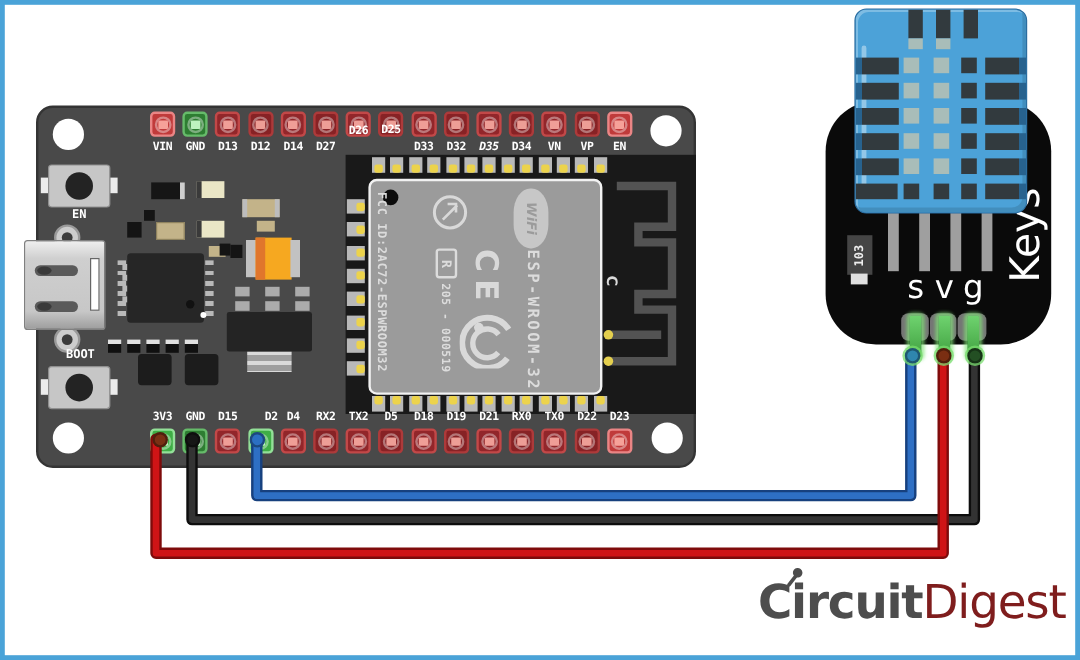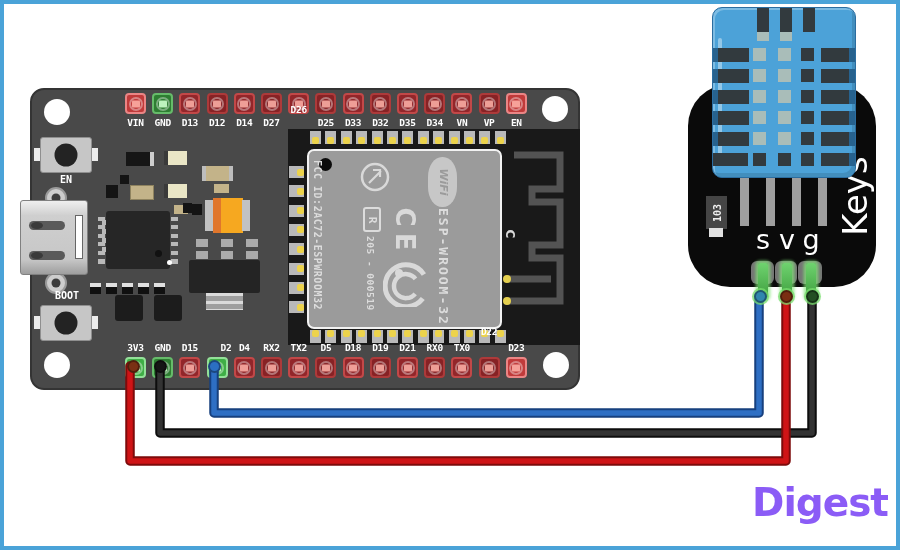--- a/index.html
+++ b/index.html
@@ -250,27 +250,27 @@
       <div class="pinlabel" style="left: 140.9px; top: 27px; width: 34px; height: 11px;">D13</div>
       <div class="pin red-b" style="left: 174.6px; top: 3px; width: 21px; height: 21px;"></div>
       <div class="pinlabel" style="left: 168.1px; top: 27px; width: 34px; height: 11px;">D12</div>
       <div class="pin red-a" style="left: 201.8px; top: 3px; width: 21px; height: 21px;"></div>
       <div class="pinlabel" style="left: 195.3px; top: 27px; width: 34px; height: 11px;">D14</div>
       <div class="pin red-b" style="left: 229px; top: 3px; width: 21px; height: 21px;"></div>
       <div class="pinlabel" style="left: 222.5px; top: 27px; width: 34px; height: 11px;">D27</div>
       <div class="pin red-a" style="left: 256.2px; top: 3px; width: 21px; height: 21px;"></div>
       <div class="pinlabel" style="left: 249.7px; top: 14px; width: 34px; height: 11px;">D26</div>
       <div class="pin red-b" style="left: 283.4px; top: 3px; width: 21px; height: 21px;"></div>
-      <div class="pinlabel" style="left: 276.9px; top: 27px; width: 34px; height: 11px;">D25</div>
+      <div class="pinlabel" style="left: 276.9px; top: 13px; width: 34px; height: 11px;">D25</div>
       <div class="pin red-a" style="left: 310.6px; top: 3px; width: 21px; height: 21px;"></div>
       <div class="pinlabel" style="left: 304.1px; top: 27px; width: 34px; height: 11px;">D33</div>
       <div class="pin red-b" style="left: 337.8px; top: 3px; width: 21px; height: 21px;"></div>
       <div class="pinlabel" style="left: 331.3px; top: 27px; width: 34px; height: 11px;">D32</div>
       <div class="pin red-a" style="left: 365px; top: 3px; width: 21px; height: 21px;"></div>
-      <div class="pinlabel" style="left: 358.5px; top: 27px; width: 34px; height: 11px;">D35</div>
+      <div class="pinlabel" style="left: 358.5px; top: 27px; width: 34px; height: 11px; font-style: italic;">D35</div>
       <div class="pin red-b" style="left: 392.2px; top: 3px; width: 21px; height: 21px;"></div>
       <div class="pinlabel" style="left: 385.7px; top: 27px; width: 34px; height: 11px;">D34</div>
       <div class="pin red-a" style="left: 419.4px; top: 3px; width: 21px; height: 21px;"></div>
       <div class="pinlabel" style="left: 412.9px; top: 27px; width: 34px; height: 11px;">VN</div>
       <div class="pin red-b" style="left: 446.6px; top: 3px; width: 21px; height: 21px;"></div>
       <div class="pinlabel" style="left: 440.1px; top: 27px; width: 34px; height: 11px;">VP</div>
       <div class="pin red-bright" style="left: 473.8px; top: 3px; width: 21px; height: 21px;"></div>
       <div class="pinlabel" style="left: 467.3px; top: 27px; width: 34px; height: 11px;">EN</div>
       <div class="pin green-bright" style="left: 93px; top: 267px; width: 21px; height: 21px;"></div>
       <div class="pinlabel" style="left: 86.5px; top: 252px; width: 34px; height: 11px;">3V3</div>
@@ -292,21 +292,21 @@
       <div class="pinlabel" style="left: 304.1px; top: 252px; width: 34px; height: 11px;">D18</div>
       <div class="pin red-b" style="left: 337.8px; top: 267px; width: 21px; height: 21px;"></div>
       <div class="pinlabel" style="left: 331.3px; top: 252px; width: 34px; height: 11px;">D19</div>
       <div class="pin red-a" style="left: 365px; top: 267px; width: 21px; height: 21px;"></div>
       <div class="pinlabel" style="left: 358.5px; top: 252px; width: 34px; height: 11px; text-align: center;">D21</div>
       <div class="pin red-b" style="left: 392.2px; top: 267px; width: 21px; height: 21px;"></div>
       <div class="pinlabel" style="left: 385.7px; top: 252px; width: 34px; height: 11px;">RX0</div>
       <div class="pin red-a" style="left: 419.4px; top: 267px; width: 21px; height: 21px;"></div>
       <div class="pinlabel" style="left: 412.9px; top: 252px; width: 34px; height: 11px;">TX0</div>
       <div class="pin red-b" style="left: 446.6px; top: 267px; width: 21px; height: 21px;"></div>
-      <div class="pinlabel" style="left: 440.1px; top: 236px; width: 34px; height: 11px;">D22</div>
+      <div class="pinlabel" style="left: 440.1px; top: 252px; width: 34px; height: 11px;">D22</div>
       <div class="pin red-bright" style="left: 473.8px; top: 267px; width: 21px; height: 21px;"></div>
       <div class="pinlabel" style="left: 467.3px; top: 252px; width: 34px; height: 11px;">D23</div>
     </div>
 
   <div class="dht-board">
     <div class="keys">
         <span>Keys</span>
       </div>
     <div class="r103">
         <span>103</span>
@@ -382,17 +382,18 @@
   <div class="overlay">
       <div class="wtip" style="left: 207.5px; top: 359.5px; width: 13px; height: 13px; background: rgb(43, 111, 194);"></div>
       <div class="wtip wtip-green" style="left: 753.5px; top: 289.5px; width: 13px; height: 13px; background: rgb(47, 134, 174);"></div>
       <div class="wtip" style="left: 153.5px; top: 359.5px; width: 13px; height: 13px; background: rgb(22, 22, 22);"></div>
       <div class="wtip wtip-green" style="left: 805.5px; top: 289.5px; width: 13px; height: 13px; background: rgb(35, 79, 35);"></div>
       <div class="wtip" style="left: 126.5px; top: 359.5px; width: 13px; height: 13px; background: rgb(122, 48, 20);"></div>
       <div class="wtip wtip-green" style="left: 779.5px; top: 289.5px; width: 13px; height: 13px; background: rgb(122, 46, 18);"></div>
     </div>
 
   <div class="logo">
-    <span class="p2" style="color: #8b5cf6; font-weight: bold;">Digest</span>
+    <span class="p1" style="color: rgb(77, 77, 77);"><i class="ipin"></i>Circuit</span>
+    <span class="p2" style="color: #7f1d1d;">Digest</span>
   </div>
 
   <div class="frame" style="border-color: rgb(74, 163, 216);"></div>
 </div>
 
 </body></html>

